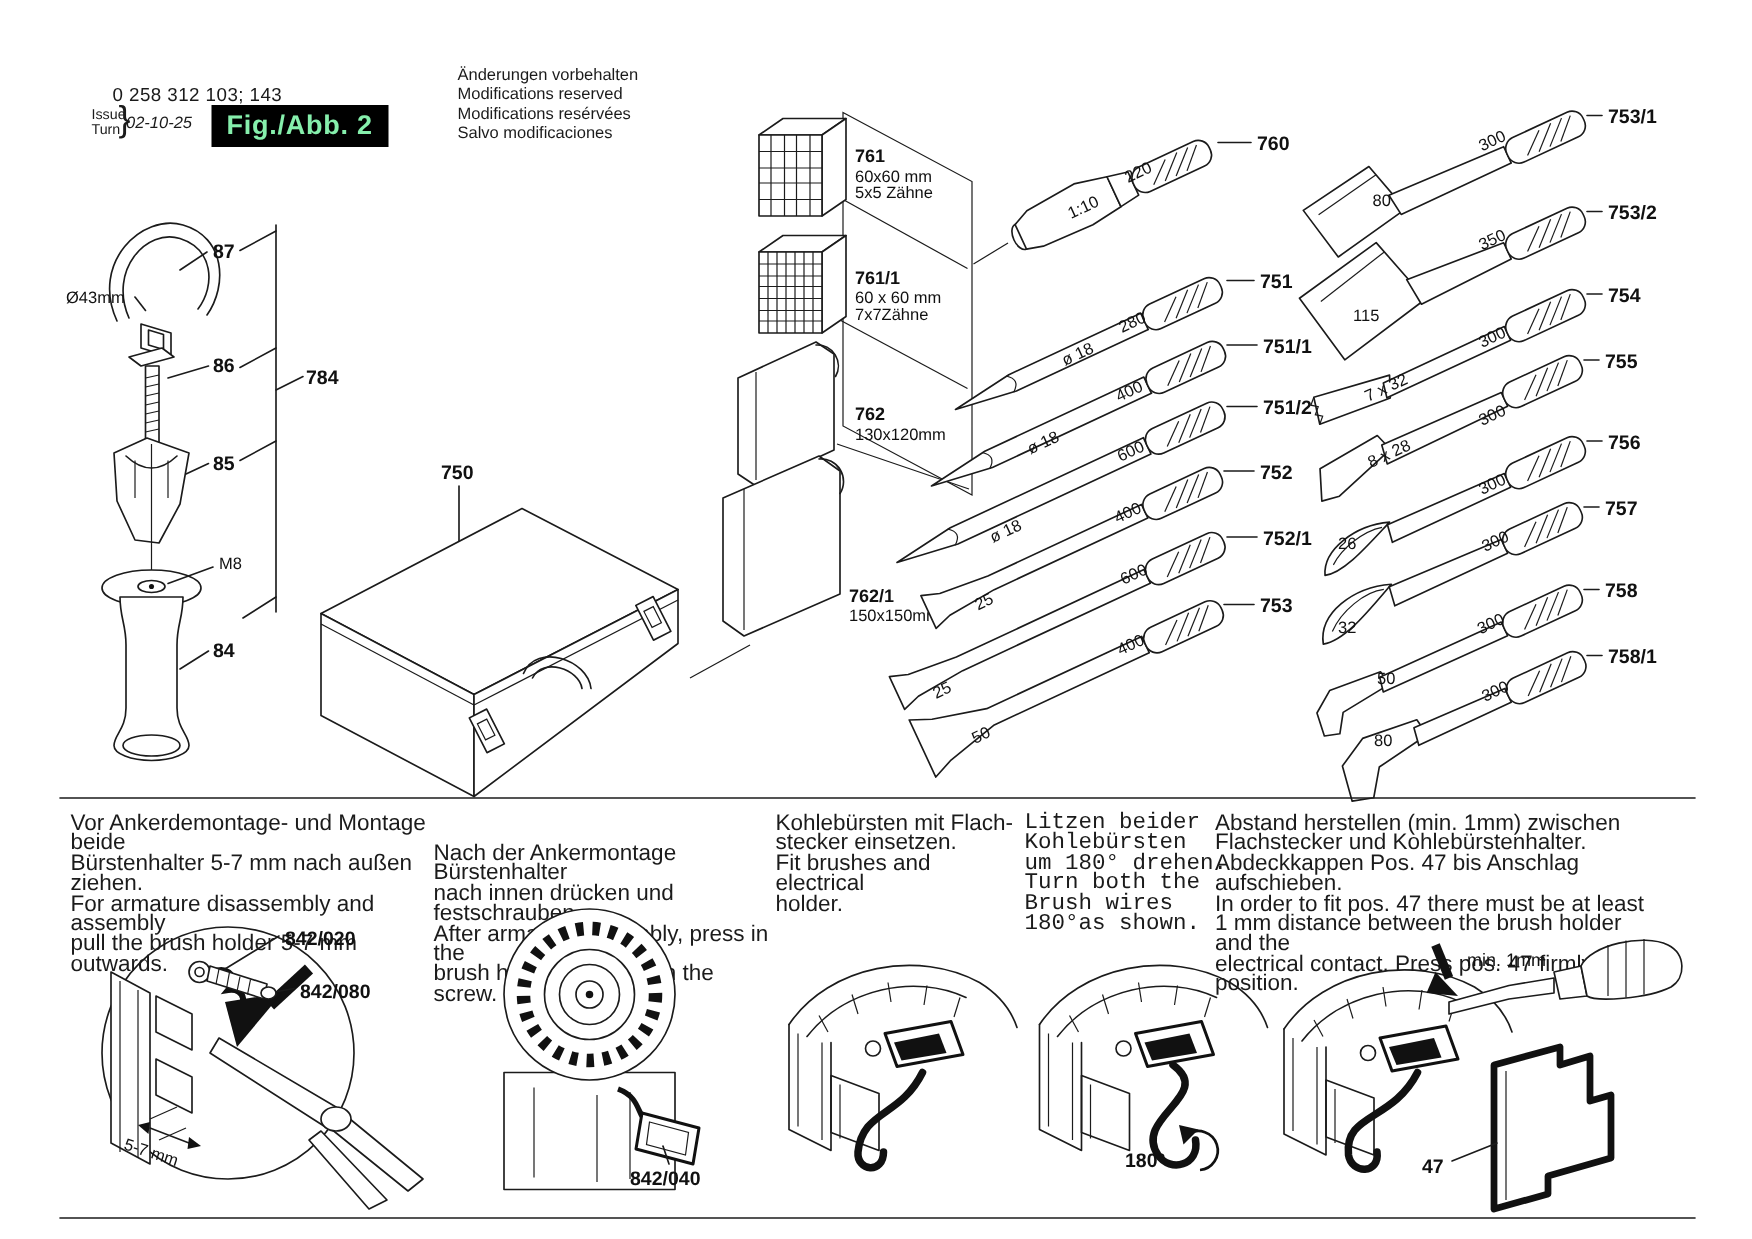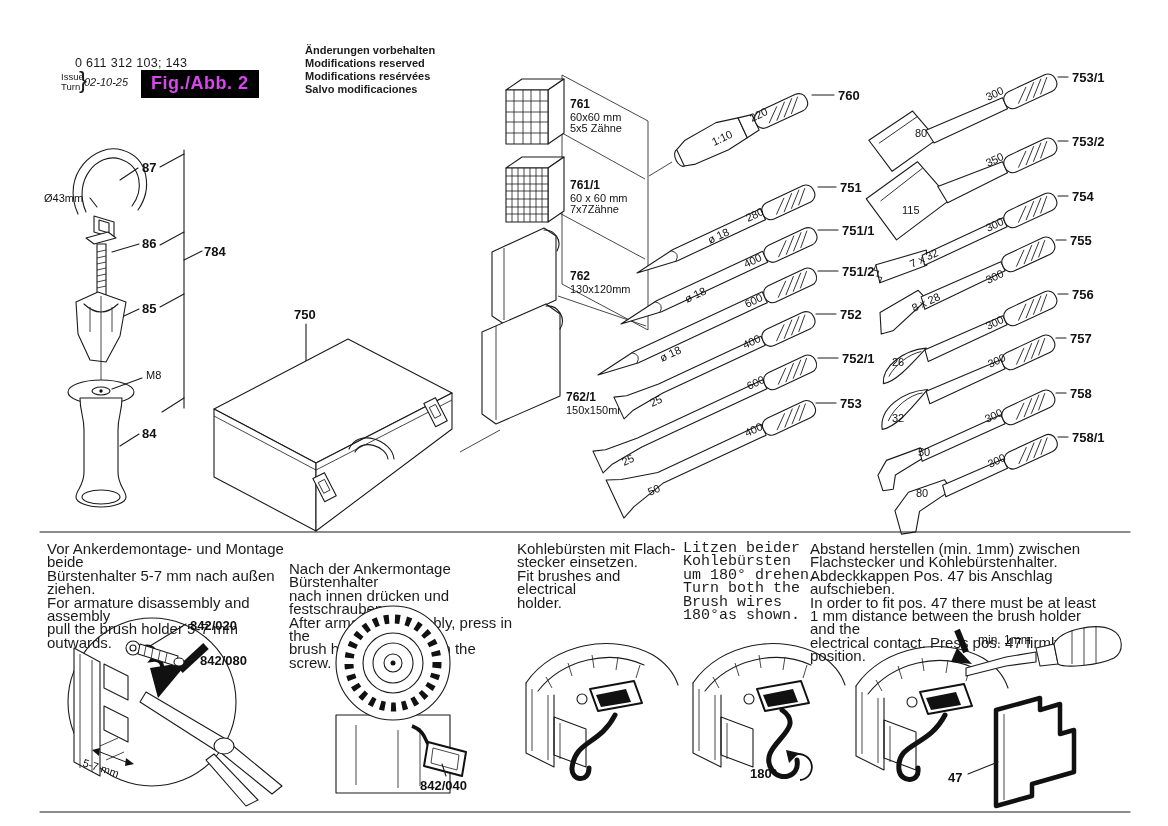--- a/index.html
+++ b/index.html
@@ -3,50 +3,50 @@
 <meta charset="utf-8">
 <style>
   html,body{margin:0;padding:0;background:#e8e8e8;}
   .page{position:relative;width:1168px;height:826px;background:#ffffff;overflow:hidden;
         font-family:"Liberation Sans","DejaVu Sans",sans-serif;color:#1b1b1b;}
   .abs{position:absolute;}
   .partnum{font-size:12.5px;letter-spacing:.3px;}
   .issue{font-size:9.5px;line-height:10px;}
   .brace{font-size:24px;font-weight:400;}
   .issuedate{font-size:11px;}
-  .figbox{background:#000;color:#d946ef;font-weight:bold;font-size:18px;
+  .figbox{background:#000;color:#86efac;font-weight:bold;font-size:18px;
           padding:3px 10px 4px 10px;letter-spacing:.5px;}
   .notices{font-size:11px;line-height:13px;white-space:pre-line;}
   .para{font-size:15px;line-height:13.4px;white-space:pre-line;}
   svg text{fill:#111;}
   .ref{font:bold 13px "Liberation Sans","DejaVu Sans",sans-serif;}
   .refsm{font:bold 12px "Liberation Sans","DejaVu Sans",sans-serif;}
   .dim{font:11px "Liberation Sans","DejaVu Sans",sans-serif;}
   .ln{fill:none;stroke:#1b1b1b;stroke-width:1.1;stroke-linejoin:round;stroke-linecap:round;}
   .lnt{fill:none;stroke:#1b1b1b;stroke-width:.8;}
   .fw{fill:#fff;stroke:#1b1b1b;stroke-width:1.1;stroke-linejoin:round;}
   .fw2{fill:#fff;stroke:#111;stroke-width:2;stroke-linejoin:round;}
   .fb{fill:#111;stroke:none;}
   .thk{fill:none;stroke:#111;stroke-width:5;stroke-linecap:round;}
   .cap{fill:#fff;stroke:#111;stroke-width:4.5;stroke-linejoin:round;}
 </style>
 </head>
 <body>
 
 <div class="page">
 
-  <div class="abs partnum" style="left:75px;top:56px;">0 611 312 103; 143</div>
+  <div class="abs partnum" style="left:75px;top:56px;">0 258 312 103; 143</div>
   <div class="abs issue" style="left:61px;top:72px;">
     <div>Issue</div>
     <div>Turn</div>
   </div>
   <div class="abs brace" style="left:79px;top:66px;">}</div>
   <div class="abs issuedate" style="left:84px;top:76px;font-style:italic;">02-10-25</div>
   <div class="abs figbox" style="left:141px;top:70px;">Fig./Abb. 2</div>
-  <div class="abs notices" style="left:305px;top:44px;font-weight:bold;">Änderungen vorbehalten
+  <div class="abs notices" style="left:305px;top:44px;">Änderungen vorbehalten
 Modifications reserved
 Modifications resérvées
 Salvo modificaciones</div>
 
   <div class="abs para" style="left:47px;top:542px;width:250px;">Vor Ankerdemontage- und Montage beide
 Bürstenhalter 5-7 mm nach außen ziehen.
 For armature disassembly and assembly
 pull the brush holder 5-7 mm outwards.</div>
   <div class="abs para" style="left:289px;top:562px;width:228px;">Nach der Ankermontage Bürstenhalter
 nach innen drücken und festschrauben.

